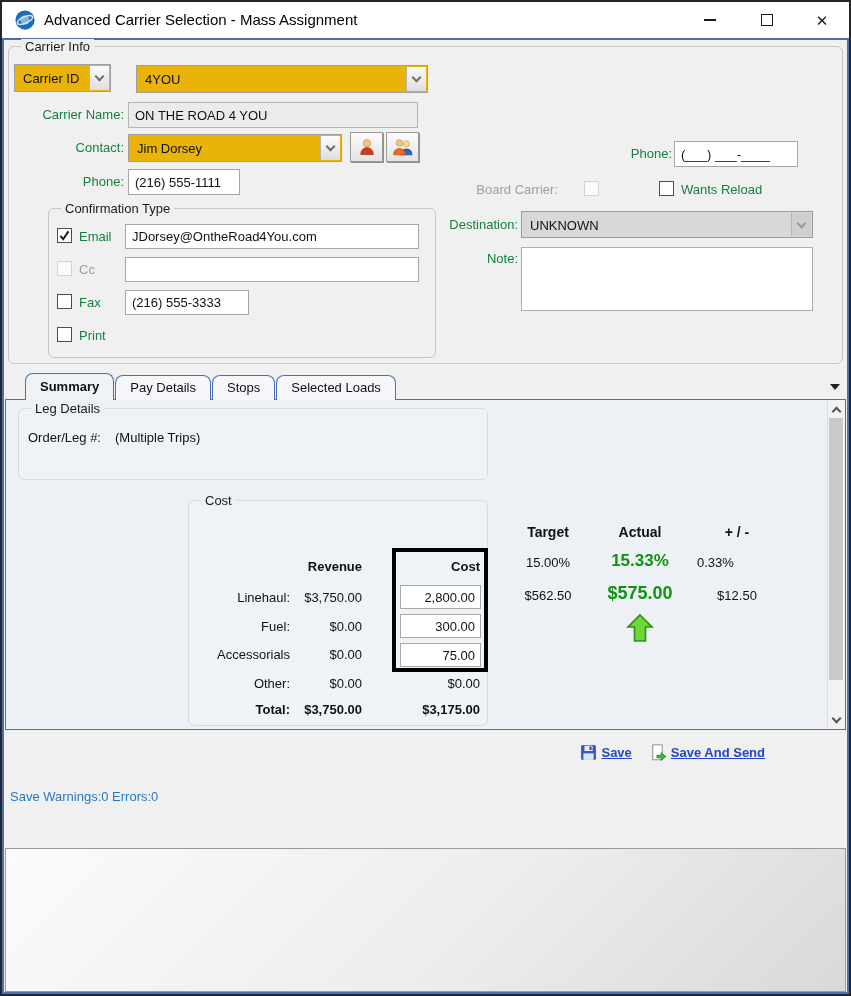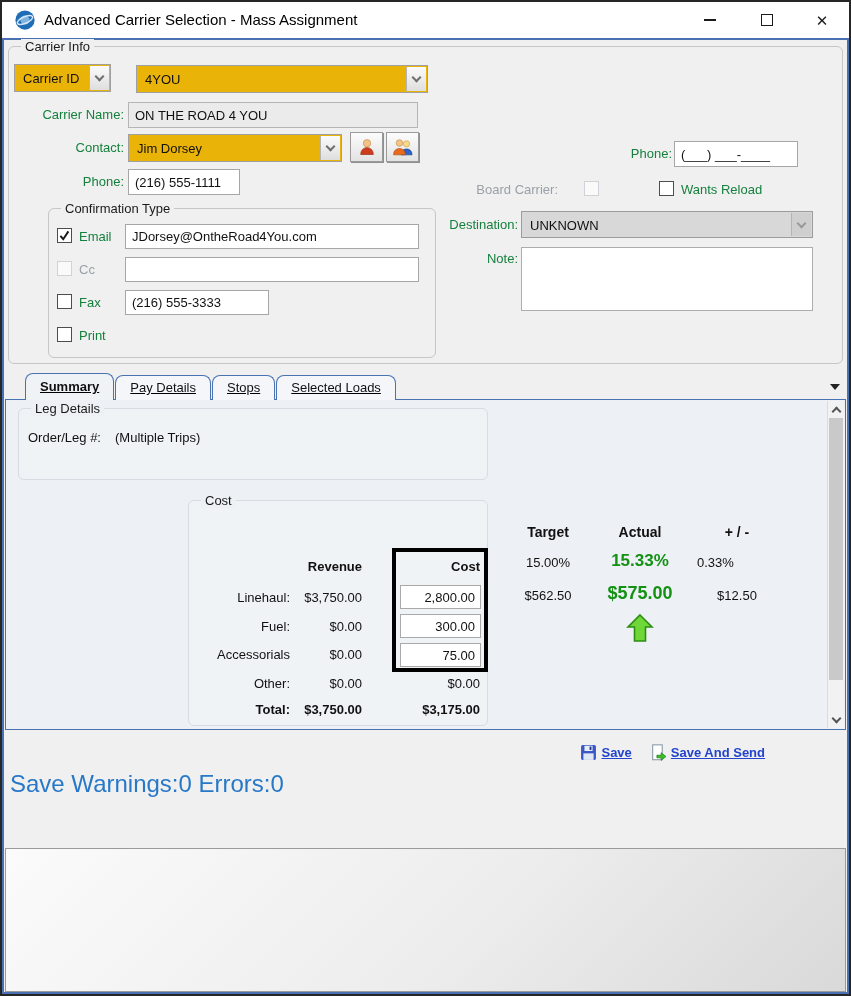--- a/index.html
+++ b/index.html
@@ -31,21 +31,21 @@
   .combo-btn { position:absolute; top:1px; right:1px; bottom:1px; width:20px; background:linear-gradient(#fbfbfb,#dedede); border-left:1px solid #b4b4b4; display:flex; align-items:center; justify-content:center; }
   .combo.disabled { background:#d8d8d8; border-color:#9c9c9c; }
   .combo.disabled .combo-btn { background:#cfcfcf; }
   .chev { width:7px; height:7px; border-right:2px solid #6e6e6e; border-bottom:2px solid #6e6e6e; transform:rotate(45deg); margin-top:-3px; }
   .cb { position:absolute; width:15px; height:15px; border:1px solid #4d4d4d; background:#fff; display:flex; align-items:center; justify-content:center; }
   .cb.disabled { border-color:#cfd2d6; background:#fafafa; }
   .cb svg { width:13px; height:13px; }
   .iconbtn { position:absolute; width:33px; height:30px; background:linear-gradient(#fcfcfc,#e3e3e3); border:1px solid #9a9a9a; box-shadow:1px 1px 0 #8f8f8f; display:flex; align-items:center; justify-content:center; }
   textarea.note { position:absolute; border:1px solid #adadad; background:#fff; resize:none; font-family:"Liberation Sans",sans-serif; font-size:13px; }
   
-  .tabstrip { position:absolute; left:21px; top:333px; display:flex; align-items:flex-end; height:27px; z-index:3;text-decoration:underline; }
+  .tabstrip { position:absolute; left:21px; top:333px; display:flex; align-items:flex-end; height:27px; z-index:3; }
   .tab { height:25px; line-height:24px; padding:0 14px; font-size:13px; color:#111; background:#f4f6f9; border:1px solid #4a72b2; border-bottom:none; border-radius:8px 8px 0 0; margin-right:1px; position:relative; }
   .tab.selected { height:27px; line-height:26px; font-weight:bold; background:#f0f3f6; z-index:4; }
   .tab-dd { position:absolute; top:344px; left:826px; width:0; height:0; border-left:5px solid transparent; border-right:5px solid transparent; border-top:6px solid #222; }
   .panel { position:absolute; left:1px; top:359px; width:841px; height:331px; background:#edf0f4; border:1px solid #4a72b2; }
   .igrp { position:absolute; border:1px solid #d6dce3; border-radius:6px; background:#f0f3f6; }
   .igrp-label { position:absolute; top:-8px; left:12px; background:#edf0f4; padding:0 4px; font-size:13px; color:#1a1a1a; }
   .ptxt { position:absolute; font-size:13px; color:#111; white-space:nowrap; }
   .ptxt.b { font-weight:bold; }
   .ptxt.right { text-align:right; }
   .cost-frame { position:absolute; border:4px solid #000; background:transparent; }
@@ -56,21 +56,21 @@
   .sbtn { position:absolute; left:0; width:16px; height:17px; display:flex; align-items:center; justify-content:center; background:#f2f2f2; }
   .sbtn.up { top:0; } .sbtn.down { bottom:0; }
   .schev { width:7px; height:7px; border-right:2px solid #555; border-bottom:2px solid #555; }
   .schev.up { transform:rotate(-135deg); margin-top:3px; }
   .schev.down { transform:rotate(45deg); margin-bottom:3px; }
   .sthumb { position:absolute; left:1px; top:17px; width:14px; height:262px; background:#c9c9c9; }
   
   .savebar { position:absolute; top:704px; right:82px; display:flex; align-items:center; gap:18px; }
   .linkitem { display:flex; align-items:center; gap:4px; }
   a.blue-link { font-size:13px; font-weight:bold; color:#2244cc; text-decoration:underline; cursor:pointer; }
-  .status { position:absolute; left:6px; top:730px; font-size:24px; color:#2878c8; }
+  .status { position:absolute; left:6px; top:749px; font-size:13px; color:#2878c8; }
   .details-row { position:absolute; top:759px; left:640px; display:flex; align-items:center; }
   .flat-cb { width:15px; height:15px; border:1px solid #8a8a8a; background:#fff; }
   .details-lbl { font-size:14px; color:#111; margin-left:7px; }
   .refresh-svg { width:32px; height:30px; margin-left:14px; }
   .refresh-link { font-size:14px; margin-left:8px; font-weight:normal; }
   .outbox { position:absolute; left:1px; top:808px; width:841px; height:144px; border:1px solid #9a9a9a; background:linear-gradient(135deg, #fbfbfb 0%, #ededed 55%, #d9d9d9 100%); }
 </style>
 </head>
 <body>
 
@@ -160,21 +160,21 @@
     </span>
     <div class="lbl" style="left:75px; top:189px;">Email</div>
     <input class="field" style="left: 121px; top: 184px; width: 294px; height: 25px;" value="JDorsey@OntheRoad4You.com">
 
     <span class="cb disabled" style="left:53px; top:221px;"></span>
     <div class="lbl dim" style="left:75px; top:222px;">Cc</div>
     <input class="field" style="left: 121px; top: 217px; width: 294px; height: 25px;" value="">
 
     <span class="cb" style="left:53px; top:254px;"></span>
     <div class="lbl" style="left:75px; top:255px;">Fax</div>
-    <input class="field" style="left: 121px; top: 250px; width: 144px; height: 25px;" value="(216) 555-3333">
+    <input class="field" style="left: 121px; top: 250px; width: 124px; height: 25px;" value="(216) 555-3333">
 
     <span class="cb" style="left:53px; top:287px;"></span>
     <div class="lbl" style="left:75px; top:288px;">Print</div>
 
     <div class="lbl right" style="left:430px; top:177px; width:84px;">Destination:</div>
     <div class="combo disabled" style="left:517px; top:171px; width:292px; height:27px;">
       <span class="val">UNKNOWN</span>
       <span class="combo-btn">
           <span class="chev" style="border-color:#9a9a9a"></span>
         </span>

